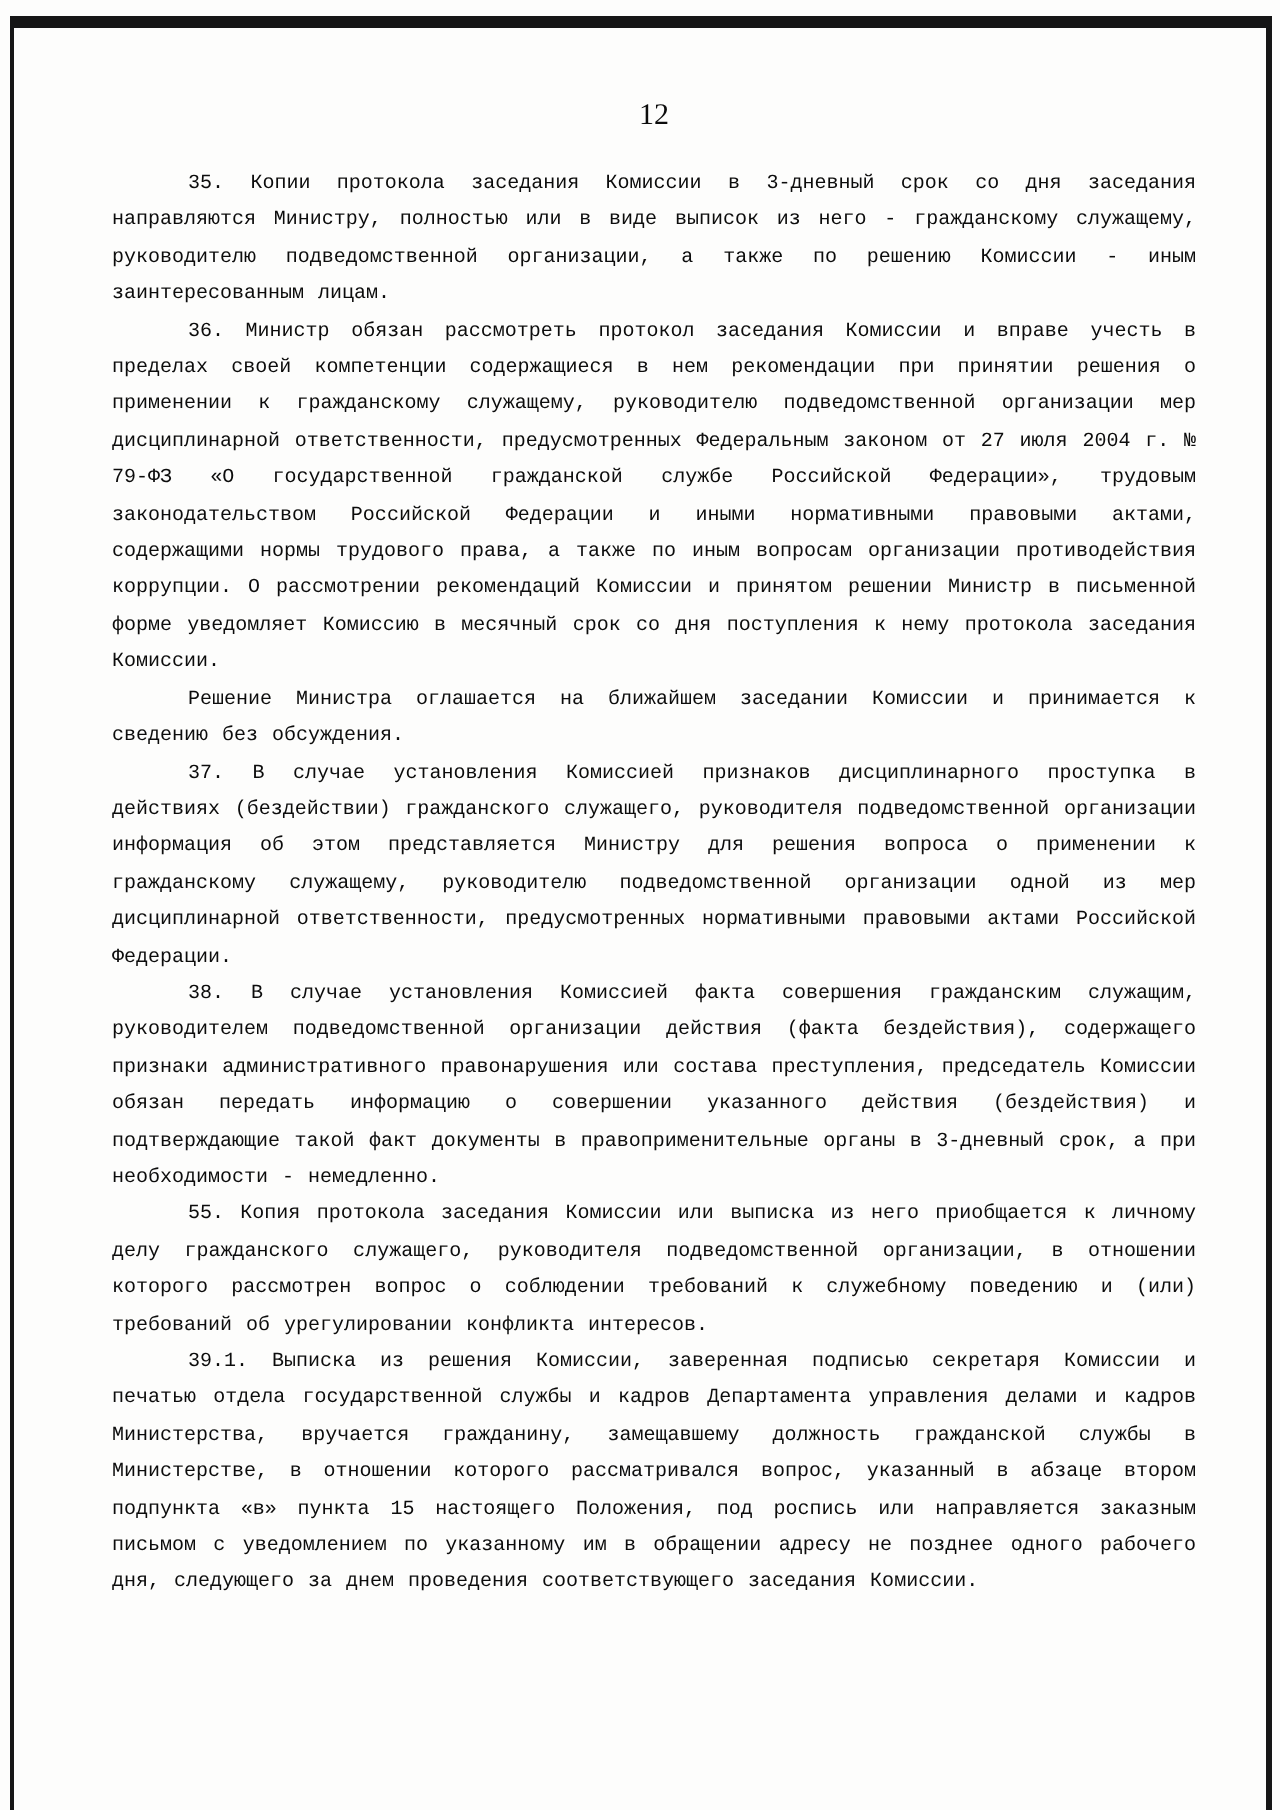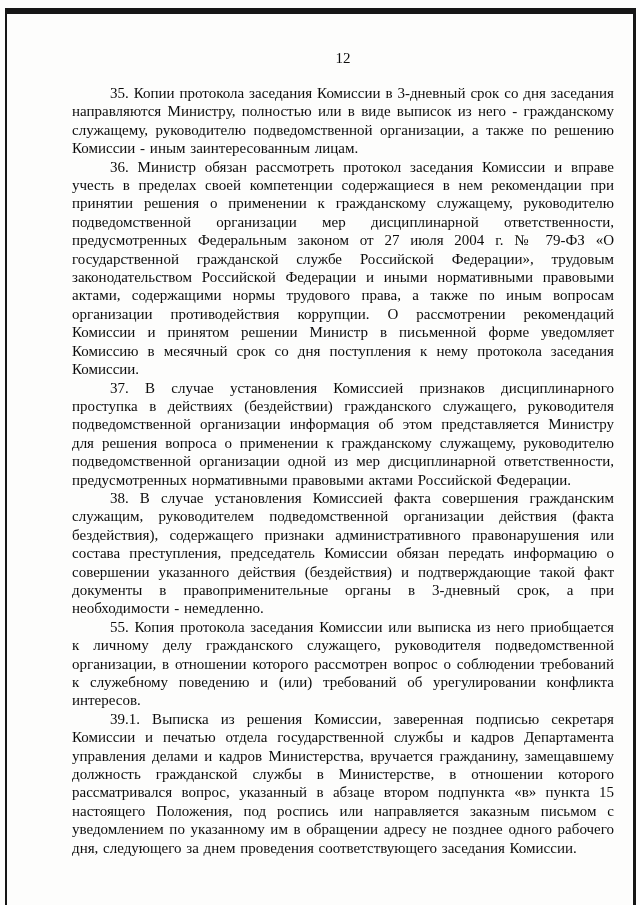--- a/index.html
+++ b/index.html
@@ -22,46 +22,48 @@
     right: 4px;
     bottom: -3px;
     border-top: 6px solid #161616;
     border-left: 2px solid #161616;
     border-right: 3px solid #161616;
     pointer-events: none;
   }
   .content {
     position: absolute;
     top: 50px;
-    left: 72px;
+    left: 56px;
     width: 542px;
   }
   .page-number {
     text-align: center;
     font-size: 15px;
     margin-bottom: 17px;
   }
   .doc p {
     margin: 0;
     text-align: justify;
     text-indent: 38px;
-    font-size: 15px;
+    font-size: 10px;
     line-height: 18.4px;
     word-spacing: 1px;
+    font-family: Liberation Mono, monospace;
   }
 </style>
 </head>
 <body>
 
 <div class="page-frame"></div>
 
 <div class="content">
   <div class="page-number">12</div>
 
   <div class="doc">
     <p>35. Копии протокола заседания Комиссии в 3-дневный срок со дня заседания направляются Министру, полностью или в виде выписок из него - гражданскому служащему, руководителю подведомственной организации, а также по решению Комиссии - иным заинтересованным лицам.</p>
     <p>36. Министр обязан рассмотреть протокол заседания Комиссии и вправе учесть в пределах своей компетенции содержащиеся в нем рекомендации при принятии решения о применении к гражданскому служащему, руководителю подведомственной организации мер дисциплинарной ответственности, предусмотренных Федеральным законом от 27 июля 2004 г. № 79-ФЗ «О государственной гражданской службе Российской Федерации», трудовым законодательством Российской Федерации и иными нормативными правовыми актами, содержащими нормы трудового права, а также по иным вопросам организации противодействия коррупции. О рассмотрении рекомендаций Комиссии и принятом решении Министр в письменной форме уведомляет Комиссию в месячный срок со дня поступления к нему протокола заседания Комиссии.</p>
+    <p>Решение Министра оглашается на ближайшем заседании Комиссии и принимается к сведению без обсуждения.</p>
     <p>37. В случае установления Комиссией признаков дисциплинарного проступка в действиях (бездействии) гражданского служащего, руководителя подведомственной организации информация об этом представляется Министру для решения вопроса о применении к гражданскому служащему, руководителю подведомственной организации одной из мер дисциплинарной ответственности, предусмотренных нормативными правовыми актами Российской Федерации.</p>
     <p>38. В случае установления Комиссией факта совершения гражданским служащим, руководителем подведомственной организации действия (факта бездействия), содержащего признаки административного правонарушения или состава преступления, председатель Комиссии обязан передать информацию о совершении указанного действия (бездействия) и подтверждающие такой факт документы в правоприменительные органы в 3-дневный срок, а при необходимости - немедленно.</p>
     <p>55. Копия протокола заседания Комиссии или выписка из него приобщается к личному делу гражданского служащего, руководителя подведомственной организации, в отношении которого рассмотрен вопрос о соблюдении требований к служебному поведению и (или) требований об урегулировании конфликта интересов.</p>
     <p>39.1. Выписка из решения Комиссии, заверенная подписью секретаря Комиссии и печатью отдела государственной службы и кадров Департамента управления делами и кадров Министерства, вручается гражданину, замещавшему должность гражданской службы в Министерстве, в отношении которого рассматривался вопрос, указанный в абзаце втором подпункта «в» пункта 15 настоящего Положения, под роспись или направляется заказным письмом с уведомлением по указанному им в обращении адресу не позднее одного рабочего дня, следующего за днем проведения соответствующего заседания Комиссии.</p>
   </div>
 </div>
 
 </body></html>

